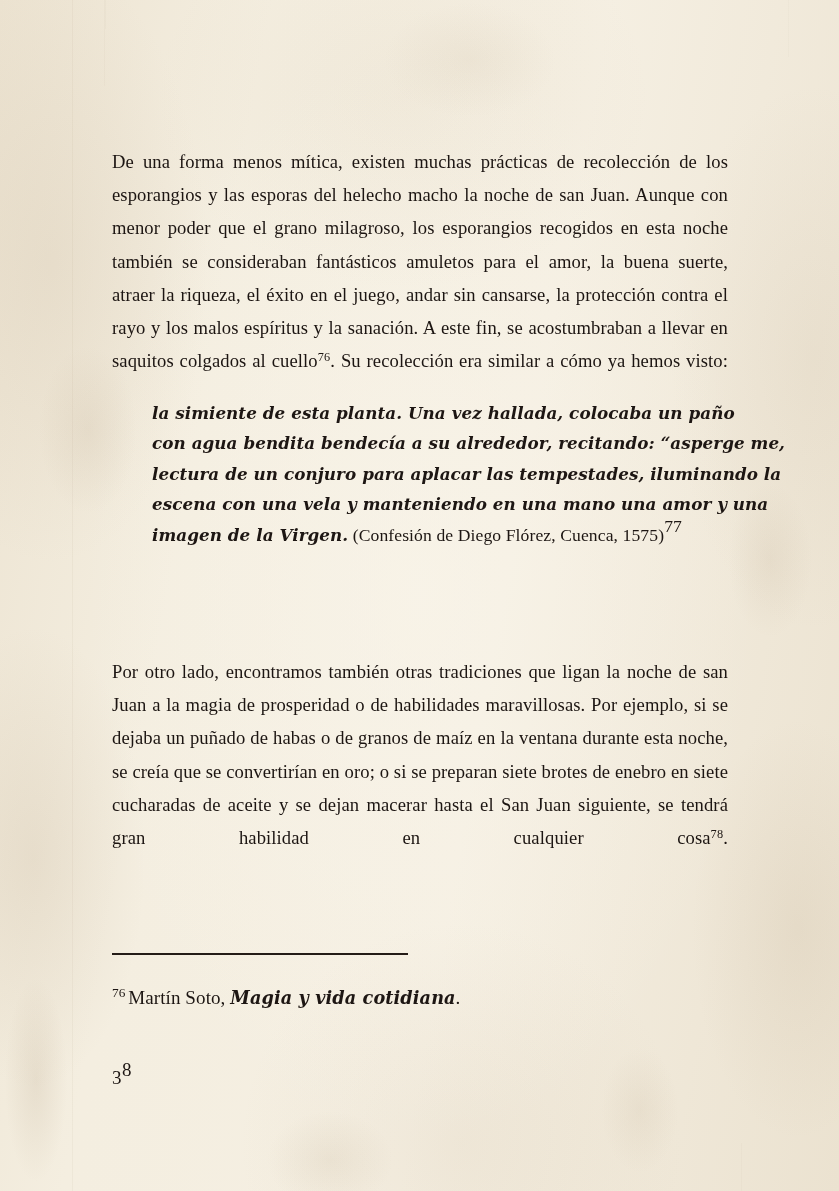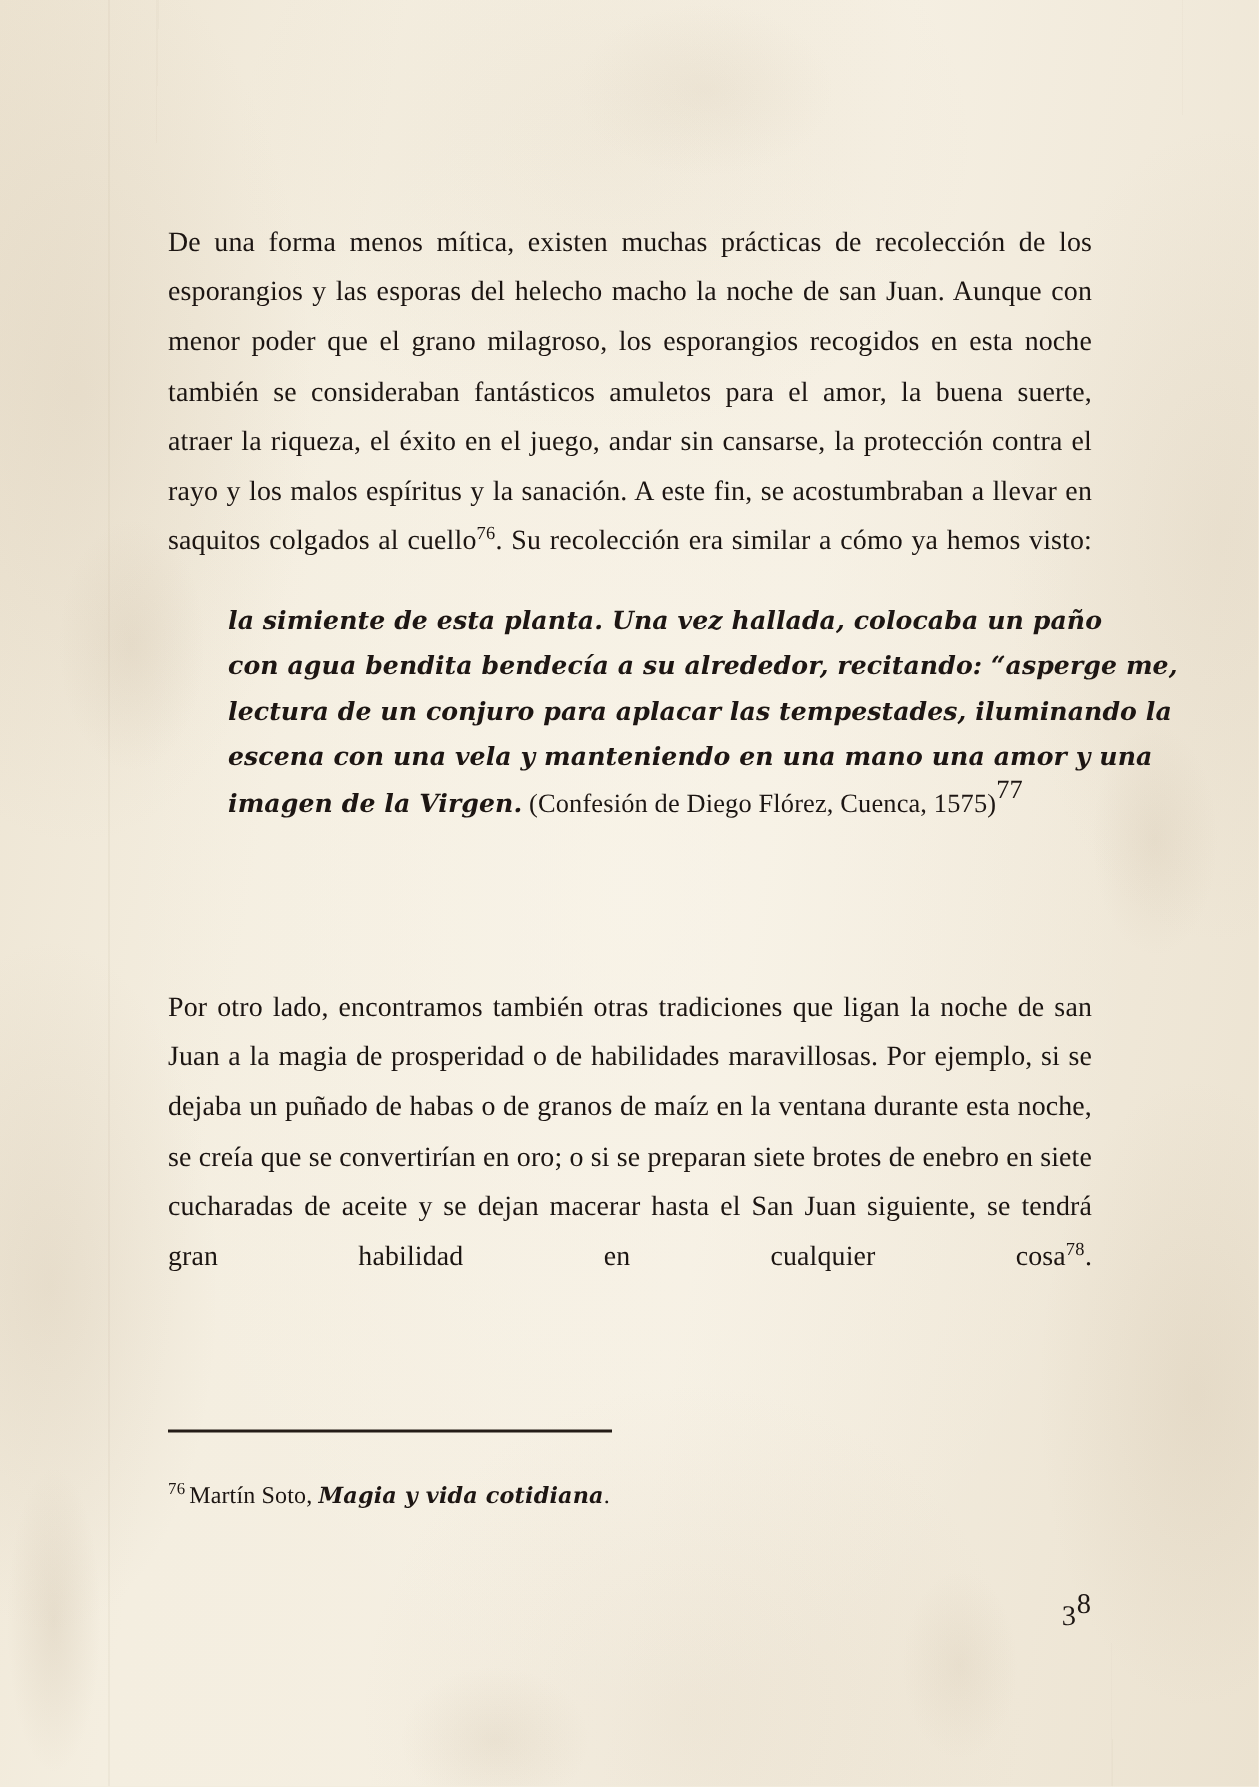--- a/index.html
+++ b/index.html
@@ -150,21 +150,21 @@
   }
 
   #fn-rule {
     width: 296px;
     height: 0;
     border-top: 2.1px solid #241c17;
     margin: 0 0 14px 0;
   }
 
   .fn {
-    font-size: 16px;
+    font-size: 19px;
     line-height: 25.6px;
     color: #1d1613;
     letter-spacing: 0.1px;
     white-space: nowrap;
     margin-top: 30px;
   }
 
   .fn .num {
     font-size: 0.70em;
     vertical-align: 0.5em;
@@ -179,21 +179,21 @@
     font-weight: 600;
     font-size: 0.93em;
   }
 
   
   #folio {
     position: absolute;
     top: 1063px;
     left: 0;
     width: 616px;
-    text-align: right;
+    text-align: left;
     font-size: 19px;
     color: #1d1613;
     letter-spacing: 0.6px;
   }
   #folio .d1 { position: relative; top: 3.5px; }
   #folio .d2 { position: relative; top: -4px; }
 </style>
 </head>
 <body>
 

